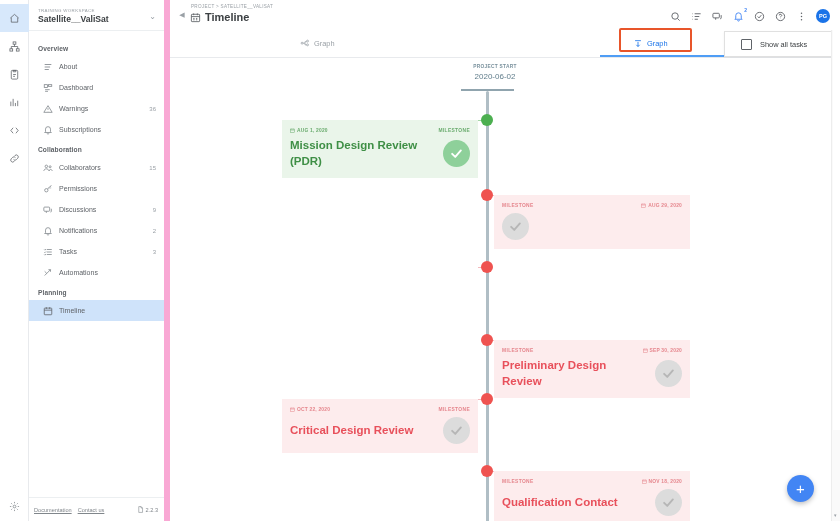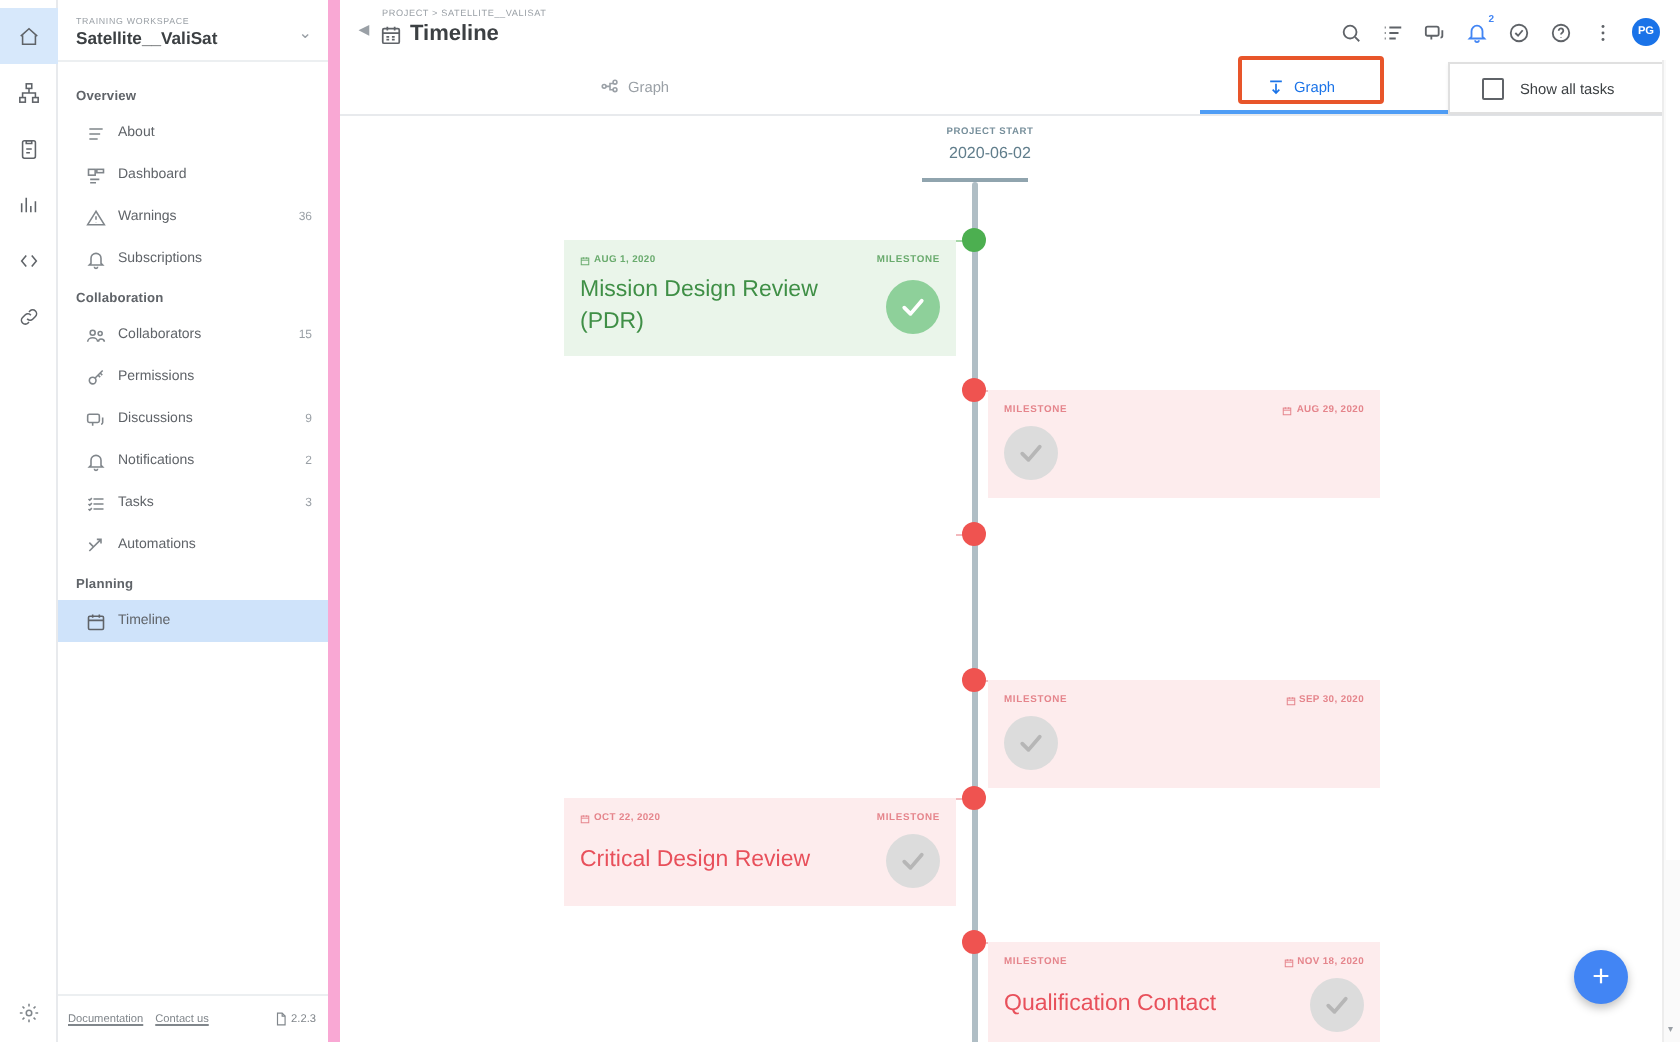--- a/index.html
+++ b/index.html
@@ -118,21 +118,21 @@
   .card { position: absolute; width: 196px; padding: 6px 8px 9px 8px; }
   .card.left { left: 112px; }
   .card.right { left: 324px; }
   .card.green { background: #eaf5ea; }
   .card.red { background: #fdeced; }
   .card-head { display: flex; align-items: center; justify-content: space-between; height: 9px; }
   .card-date { font-size: 4.9px; font-weight: bold; letter-spacing: .2px; display: flex; align-items: center; gap: 2px; }
   .card-type { font-size: 4.9px; font-weight: bold; letter-spacing: .35px; text-transform: uppercase; }
   .green .card-date, .green .card-type { color: #6aab6e; }
   .red .card-date, .red .card-type { color: #e5858c; }
-  .card-body { display: flex; align-items: center; justify-content: space-between; gap: 20px; margin-top: 3px; }
+  .card-body { display: flex; align-items: center; justify-content: space-between; gap: 20px; margin-top: 3px; font-weight: bold; }
   .card-title { font-size: 11.5px; line-height: 1.36; }
   .green .card-title { color: #3f8f46; }
   .red .card-title { color: #e8505b; }
   .check {
     width: 27px; height: 27px; border-radius: 50%; flex: 0 0 27px;
     display: flex; align-items: center; justify-content: center;
   }
   .check.done { background: #8ed09a; }
   .check.todo { background: #dcdcdc; }
   .check svg { width: 15px; height: 15px; }
@@ -503,20 +503,21 @@
           <span class="card-type">MILESTONE</span>
           <span class="card-date">
             <svg width="5" height="5" viewBox="0 0 24 24" fill="none" stroke="currentColor" stroke-width="2.4">
                 <rect x="3" y="5" width="18" height="16"></rect>
                 <path d="M3 10h18M8 3v4M16 3v4"></path>
               </svg>
             <span>SEP 30, 2020</span>
           </span>
         </div>
         <div class="card-body">
+          <div class="card-title">Preliminary Design Review</div>
           <div class="check todo">
             <svg viewBox="0 0 24 24" fill="none" stroke="#b6b6b6" stroke-width="3" stroke-linecap="round" stroke-linejoin="round">
                 <path d="M5 12.5l5 5L19 7"></path>
               </svg>
           </div>
         </div>
       </div>
 
       <div class="conn red" style="left:308px; top:341px; width:12px;"></div>
       <div class="dot red" style="top:335px;"></div>

